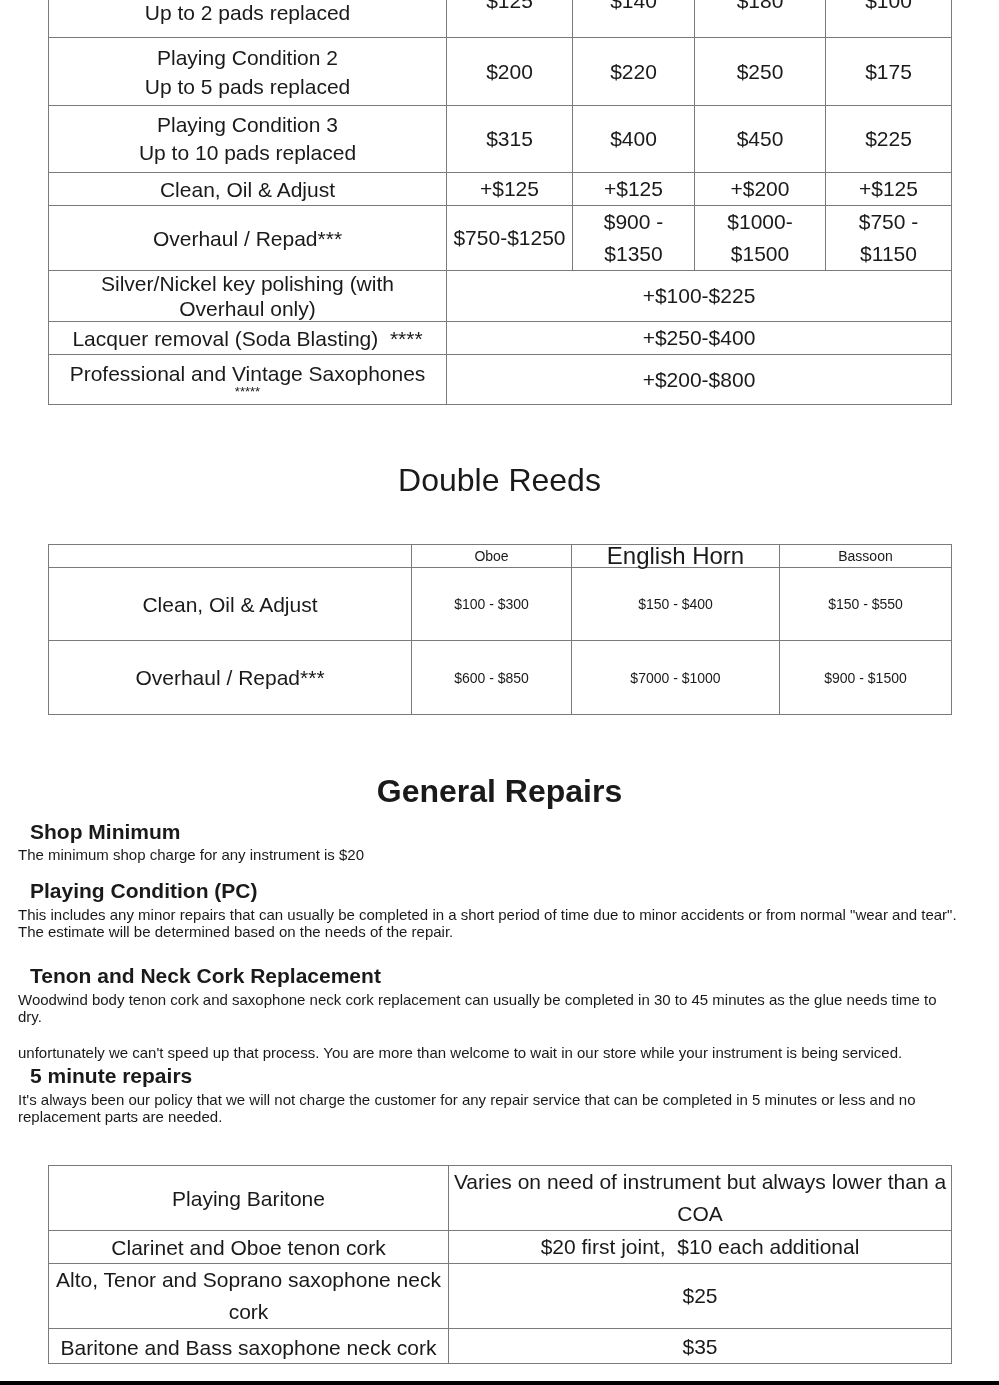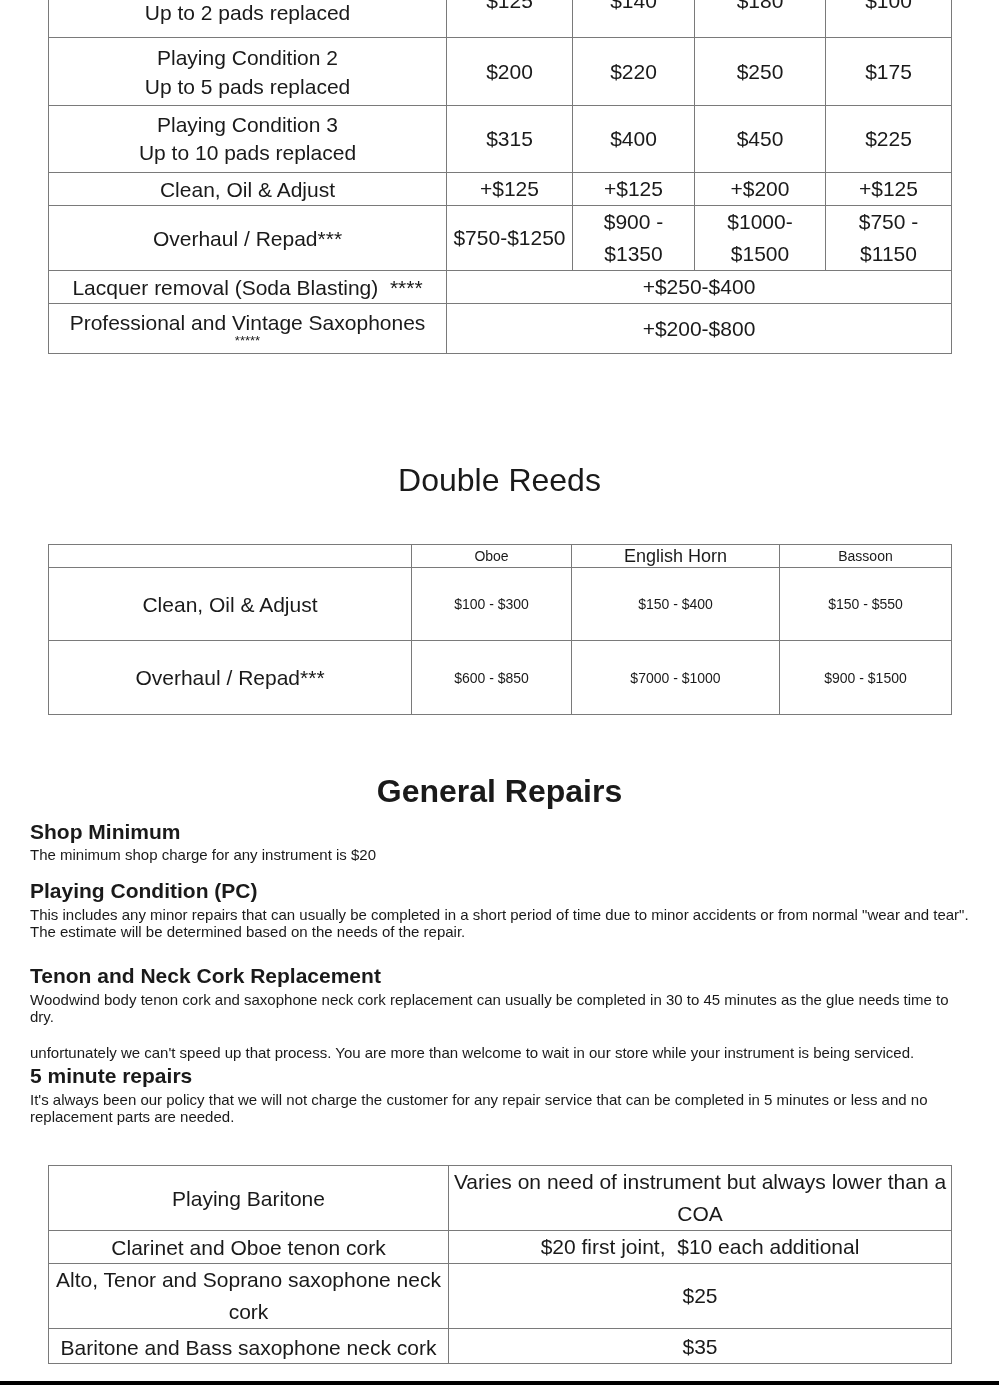--- a/index.html
+++ b/index.html
@@ -6,26 +6,26 @@
   body {
     width: 999px; height: 1385px; position: relative; overflow: hidden;
     font-family: "Liberation Sans", "DejaVu Sans", sans-serif; color: #1a1a1a;
   }
   .abs { position: absolute; }
   table { border-collapse: collapse; table-layout: fixed; position: absolute; }
   td { border: 1px solid #7a7a7a; text-align: center; vertical-align: middle; padding: 0; color: #1a1a1a; }
   .big { font-size: 21px; line-height: 32px; }
   .lbl { font-size: 21px; line-height: 25px; }
   .small { font-size: 14px; line-height: 18px; }
-  .med { font-size: 18px; line-height: 22px; margin-top: 36px; }
+  .med { font-size: 24px; line-height: 22px; margin-top: 36px; }
   .stars { font-size: 13px; line-height: 12px; display: block; }
   .h-title { font-size: 32px; text-align: center; width: 999px; left: 0; }
   .h-bold { font-weight: bold; }
   .sec-h { font-size: 21px; font-weight: bold; left: 30px; }
-  .sec-p { font-size: 15px; left: 30px; width: 945px; line-height: 17px; }
+  .sec-p { font-size: 15px; left: 18px; width: 945px; line-height: 17px; }
   .bottom-bar { left: 0; top: 1381px; width: 999px; height: 4px; background: #000; }
 </style>
 </head>
 <body>
 
 <table style="left:48px; top:-34px; width:903px;">
   <colgroup>
     <col style="width:398px">
       <col style="width:126px">
       <col style="width:122px">
@@ -68,20 +68,27 @@
     <td class="big">+$125</td>
     <td class="big">+$200</td>
     <td class="big">+$125</td>
   </tr>
   <tr style="height:65px;">
     <td class="lbl">Overhaul / Repad***</td>
     <td class="big" style="white-space:nowrap;">$750-$1250</td>
     <td class="big" style="padding:0 20px;">$900 - $1350</td>
     <td class="big" style="padding:0 22px;">$1000- $1500</td>
     <td class="big" style="padding:0 22px;">$750 - $1150</td>
+  </tr>
+  <tr style="height:51px;">
+    <td class="lbl">
+      <div>Silver/Nickel key polishing (with</div>
+      <div>Overhaul only)</div>
+    </td>
+    <td class="big" colspan="4">+$100-$225</td>
   </tr>
   <tr style="height:32px;padding-left:47px;">
     <td class="lbl" style="white-space:pre;">Lacquer removal (Soda Blasting)  ****</td>
     <td class="big" colspan="4">+$250-$400</td>
   </tr>
   <tr style="height:50px;margin-left:34px;">
     <td class="lbl">
       <div>Professional and Vintage Saxophones</div>
       <span class="stars">*****</span>
     </td>

